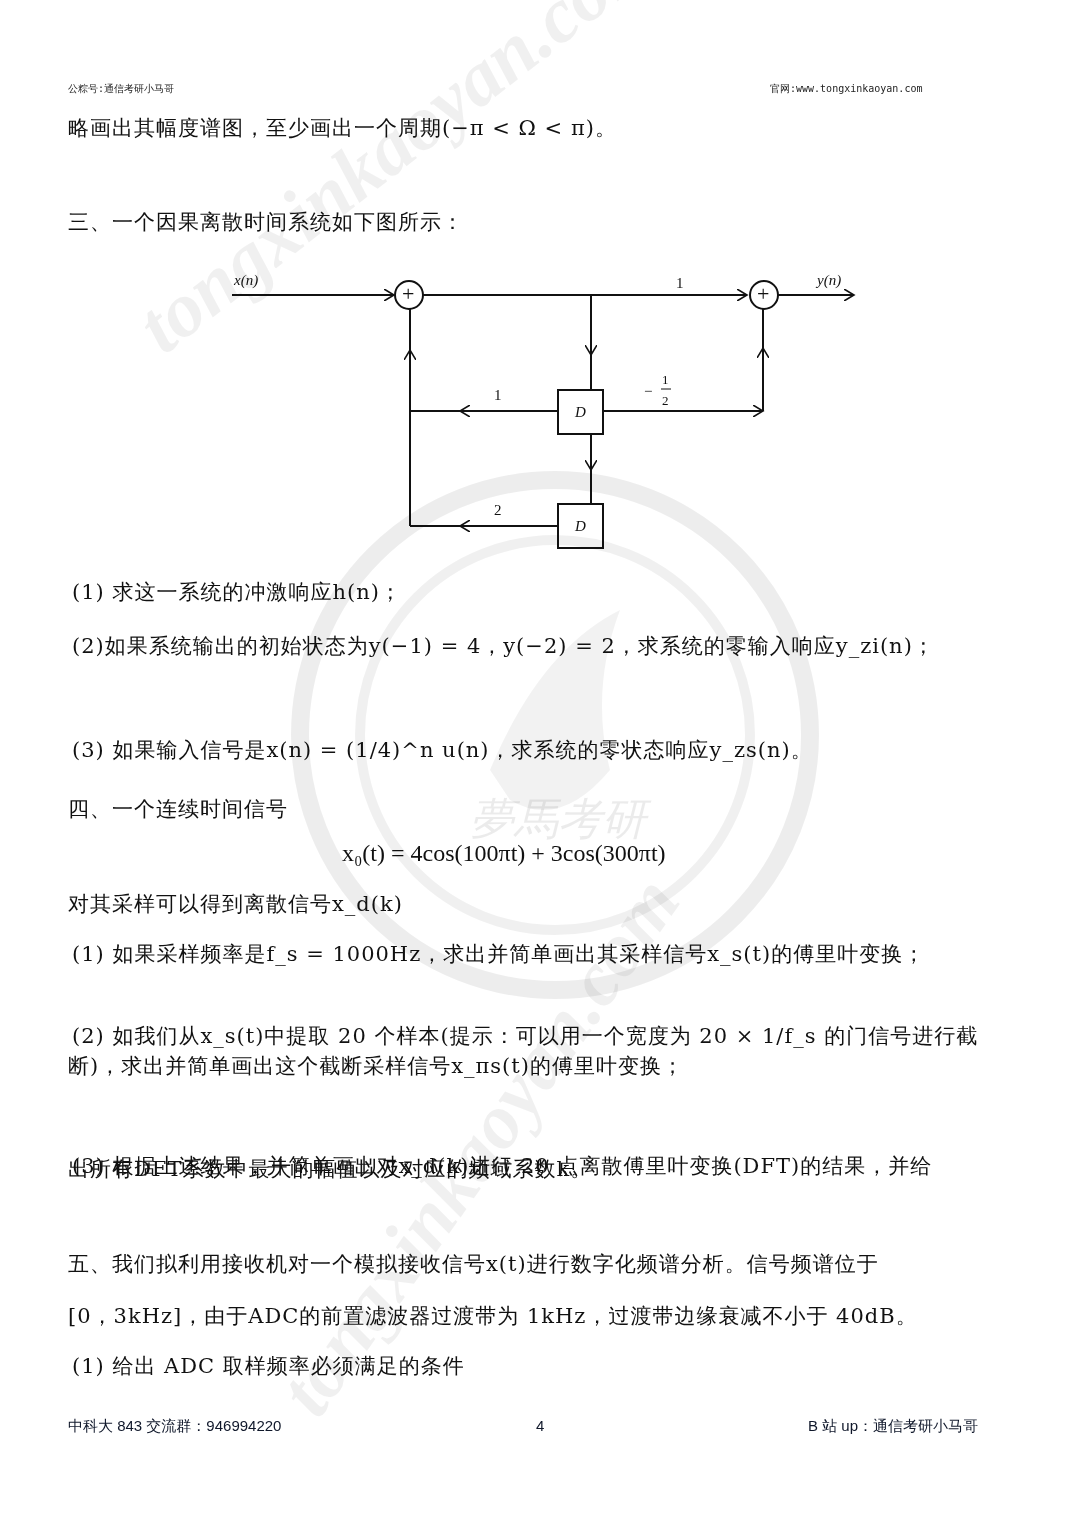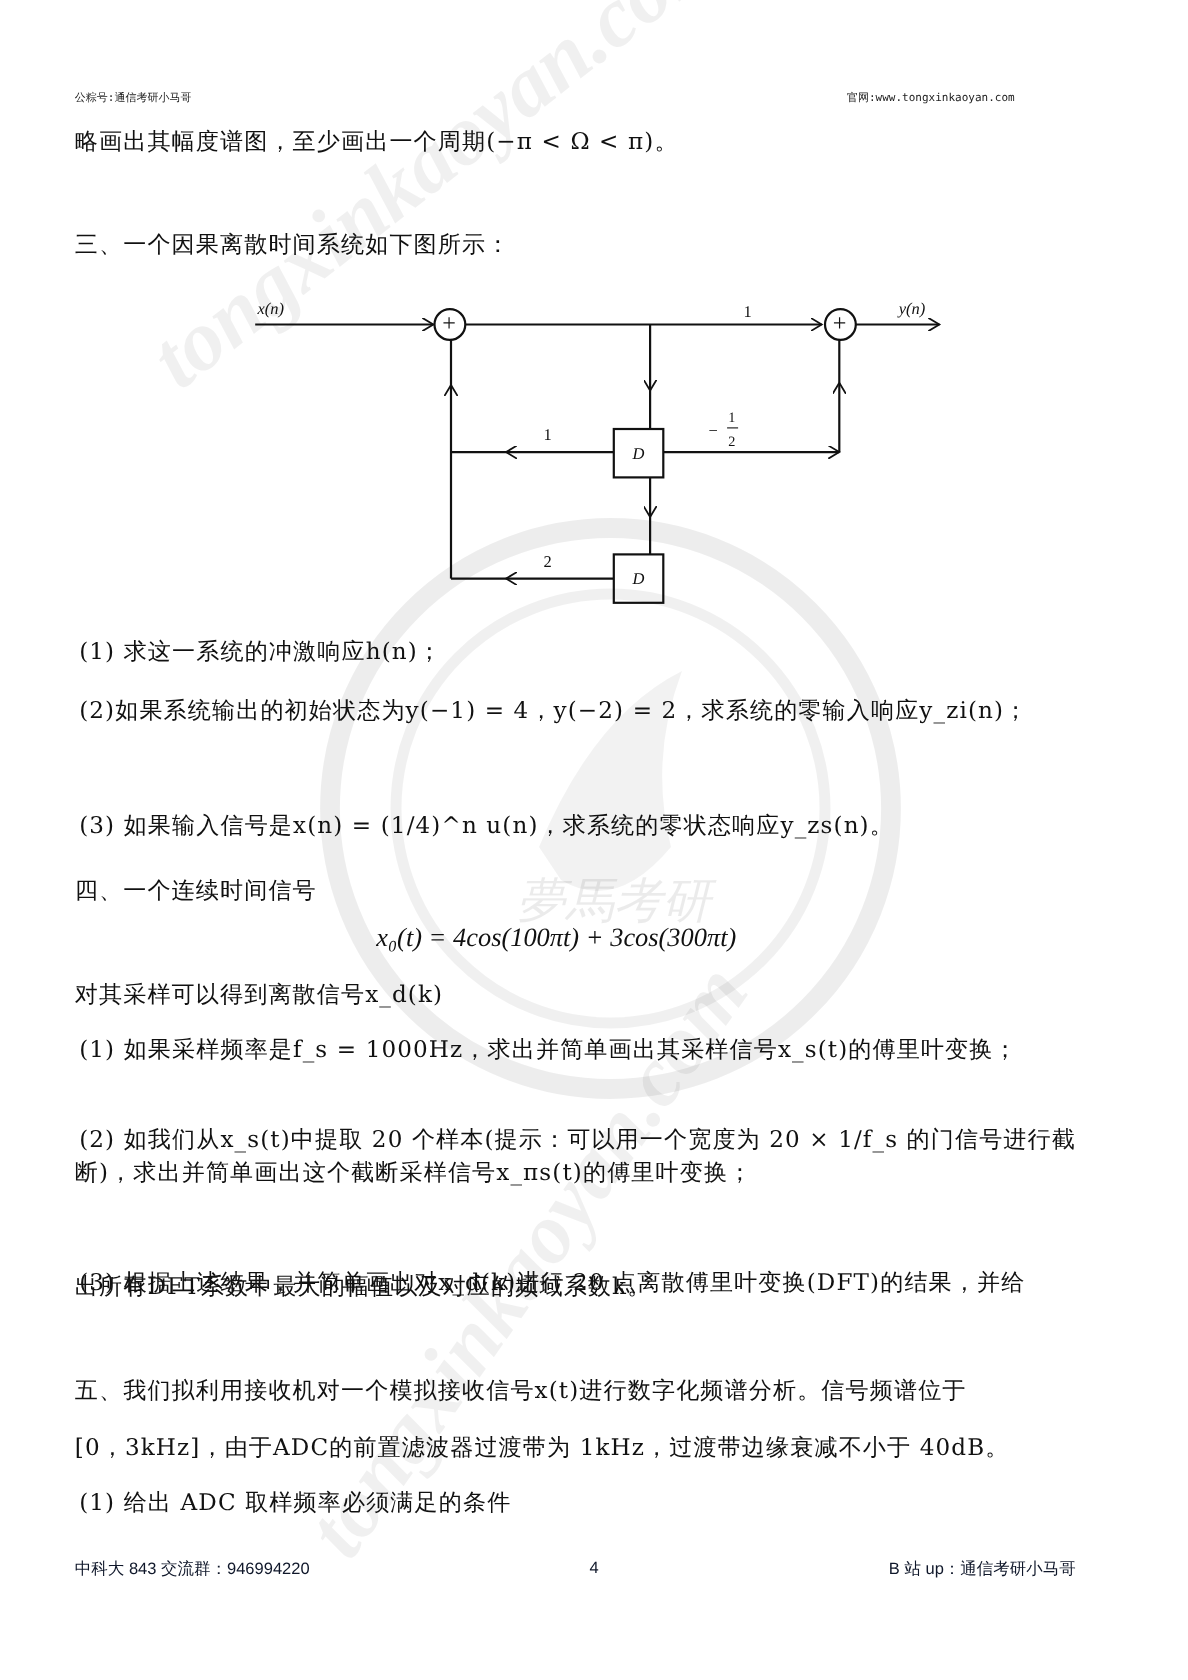--- a/index.html
+++ b/index.html
@@ -2,21 +2,21 @@
 <html><head>
 <meta charset="utf-8">
 <style>
   html, body { margin: 0; padding: 0; background: #ffffff; }
   body { width: 1080px; height: 1527px; position: relative; overflow: hidden;
          font-family: "DejaVu Serif", serif; color: #111; }
   .abs { position: absolute; }
   .hdr { font-family: "DejaVu Sans Mono", monospace; font-size: 10px; color: #222; }
   .ftr { font-family: "Liberation Sans", sans-serif; font-size: 15px; color: #0f172a; }
   .line { font-size: 21px; white-space: nowrap; letter-spacing: 1px; }
-  .eq { font-family: "Liberation Serif", serif; font-style: italic; font-size: 24px; }
+  .eq { font-family: "Liberation Serif", serif; font-size: 24px; }
   .wm { color: rgba(0,0,0,0.06); font-family: "Liberation Serif", serif; font-style: italic; font-weight: bold; pointer-events: none; }
 </style>
 </head>
 <body>
 
 <div class="abs wm" style="left:120px; top:300px; font-size:78px; transform:rotate(-38deg); transform-origin:left top;">tongxinkaoyan.com</div>
 <div class="abs wm" style="left:260px; top:1380px; font-size:78px; transform:rotate(-55deg); transform-origin:left top;">tongxinkaoyan.com</div>
 <svg class="abs" style="left:290px; top:470px;" width="530" height="530">
   <circle cx="265" cy="265" r="255" fill="none" stroke="rgba(0,0,0,0.07)" stroke-width="18"></circle>
   <circle cx="265" cy="265" r="195" fill="none" stroke="rgba(0,0,0,0.06)" stroke-width="10"></circle>

